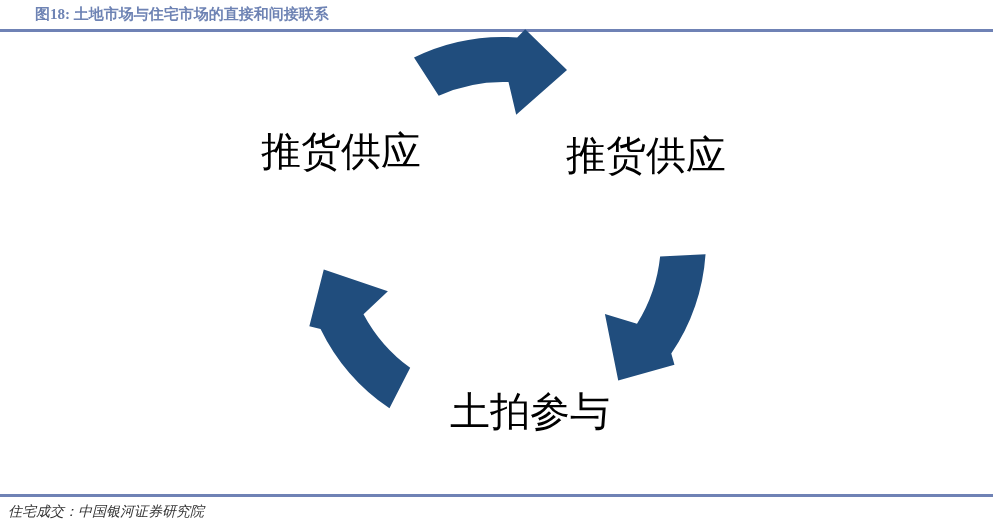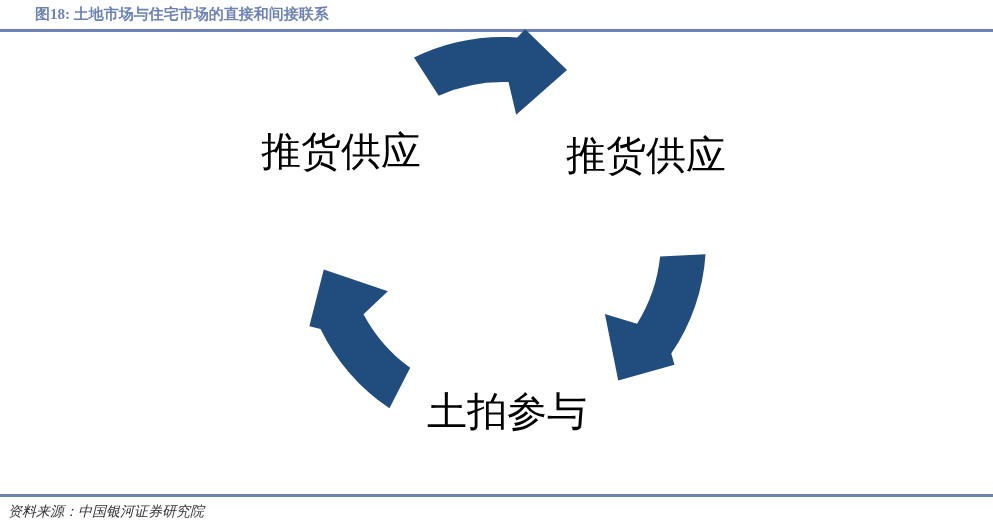--- a/index.html
+++ b/index.html
@@ -55,21 +55,21 @@
     position: absolute;
     transform: translate(-50%, -50%);
     font-family: "Liberation Serif", serif;
     font-size: 40px;
     color: #000000;
     white-space: nowrap;
     line-height: 1;
   }
   .node-supply  { left: 341px; top: 120px; }  
   .node-deals   { left: 646px; top: 124px; }
-  .node-auction { left: 507px; top: 380px; }
+  .node-auction { left: 530px; top: 380px; }
   .source {
     position: absolute;
     left: 8px;
     top: 503px;
     font-family: "Liberation Serif", serif;
     font-style: italic;
     font-size: 14px;
     color: #333333;
     white-space: nowrap;
   }
@@ -102,15 +102,15 @@
 
     <div class="node node-supply">推货供应</div>
 
     <div class="node node-deals">推货供应</div>
 
     <div class="node node-auction">土拍参与</div>
   </div>
 
   <div class="rule rule-bottom"></div>
 
-  <div class="source">资料来源：中国银河证券研究院</div>
+  <div class="source">住宅成交：中国银河证券研究院</div>
 
 </div>
 
 </body></html>

